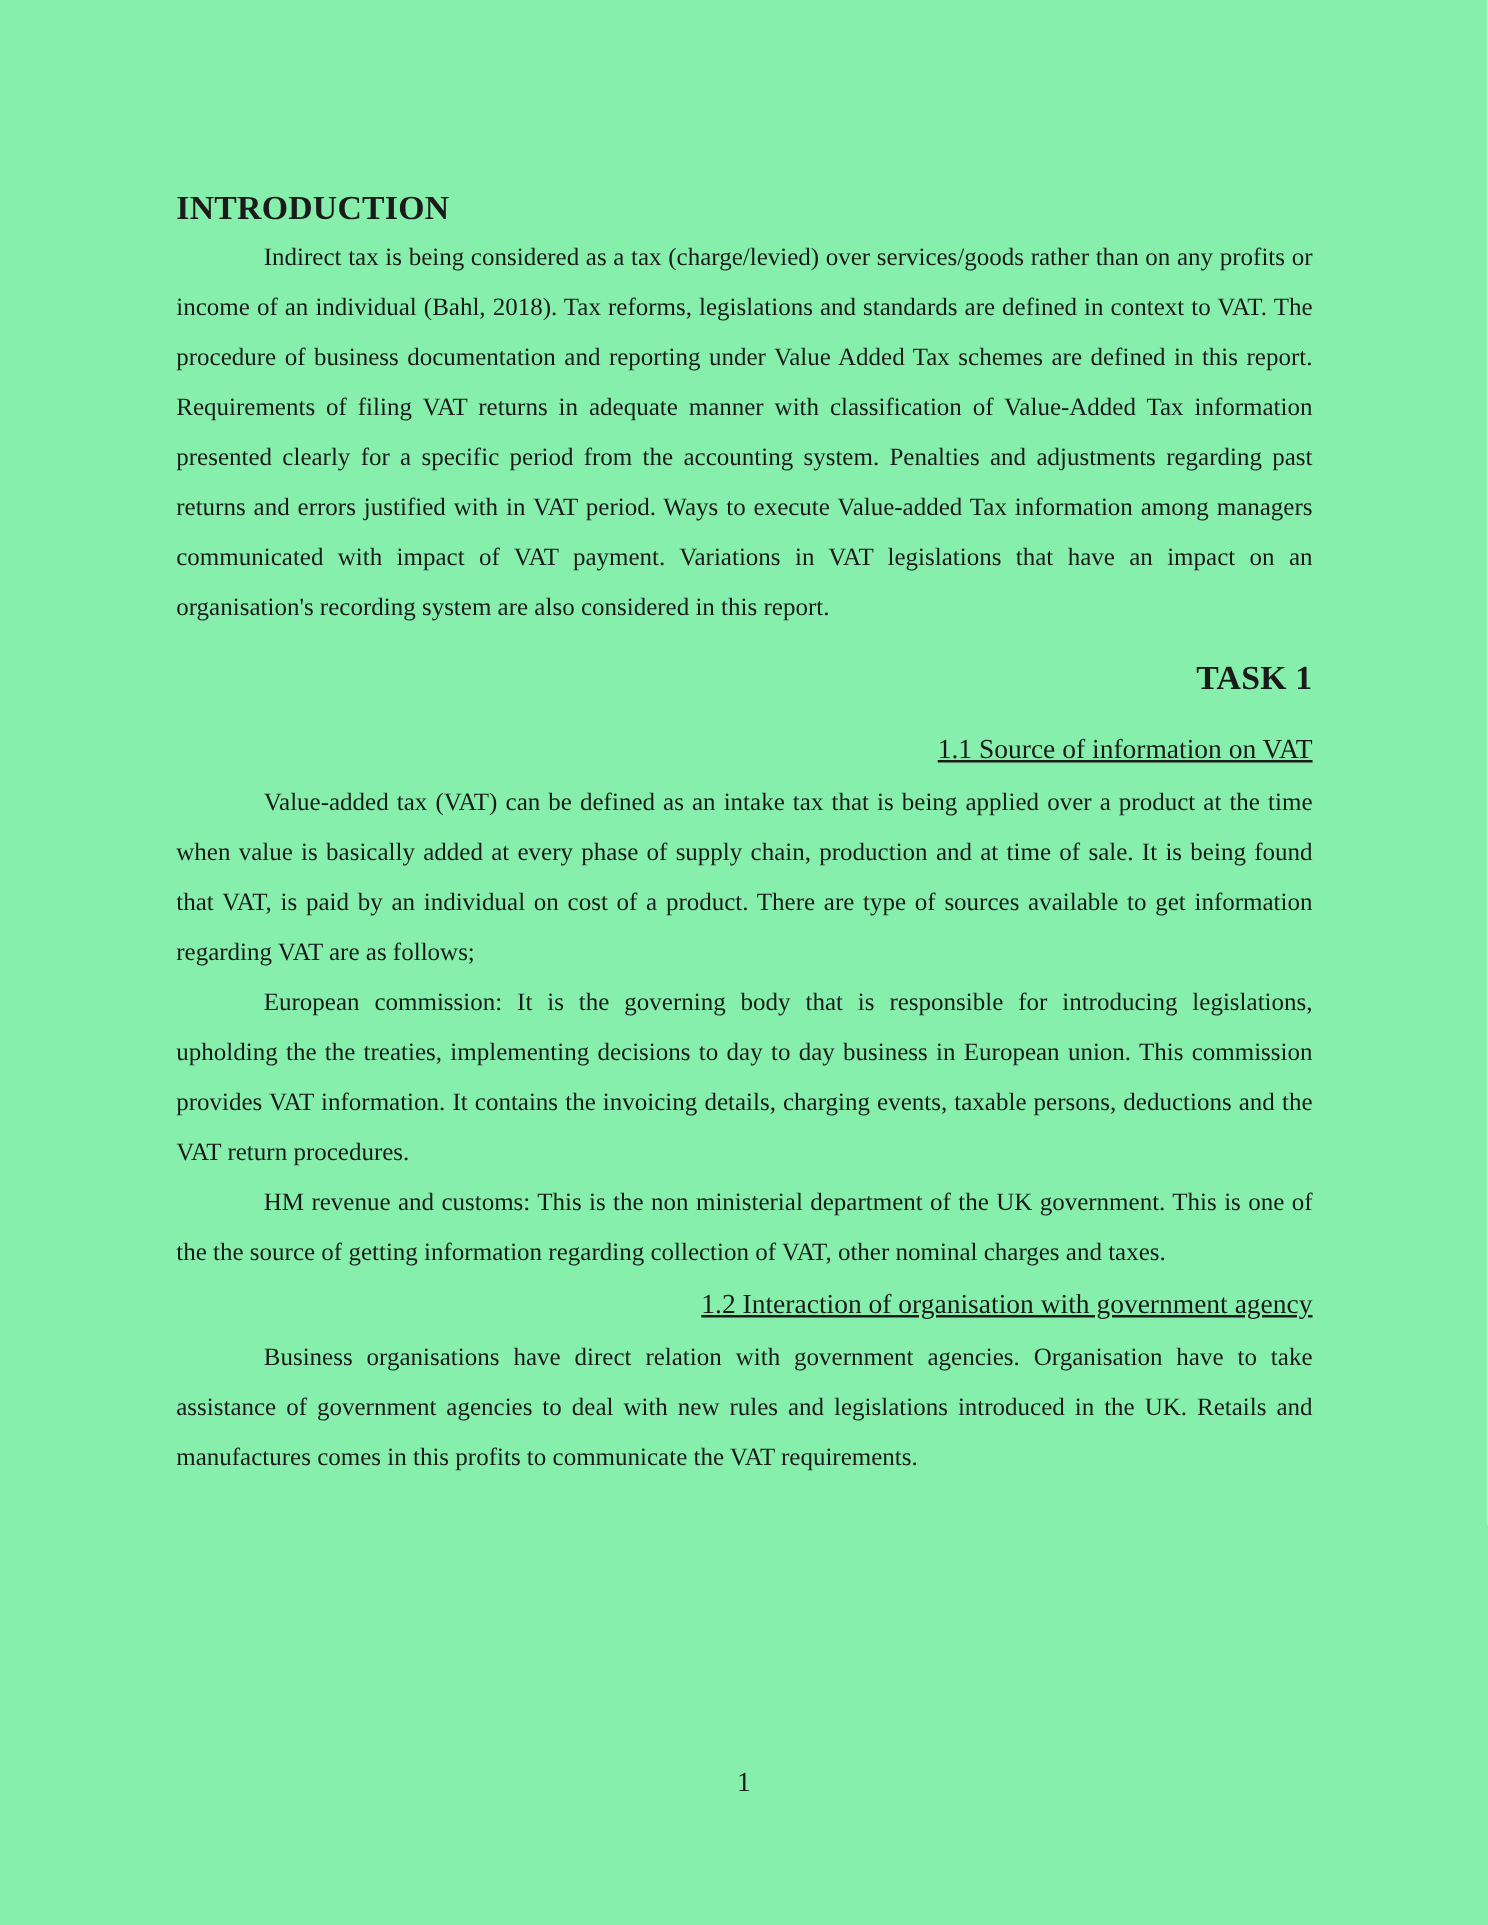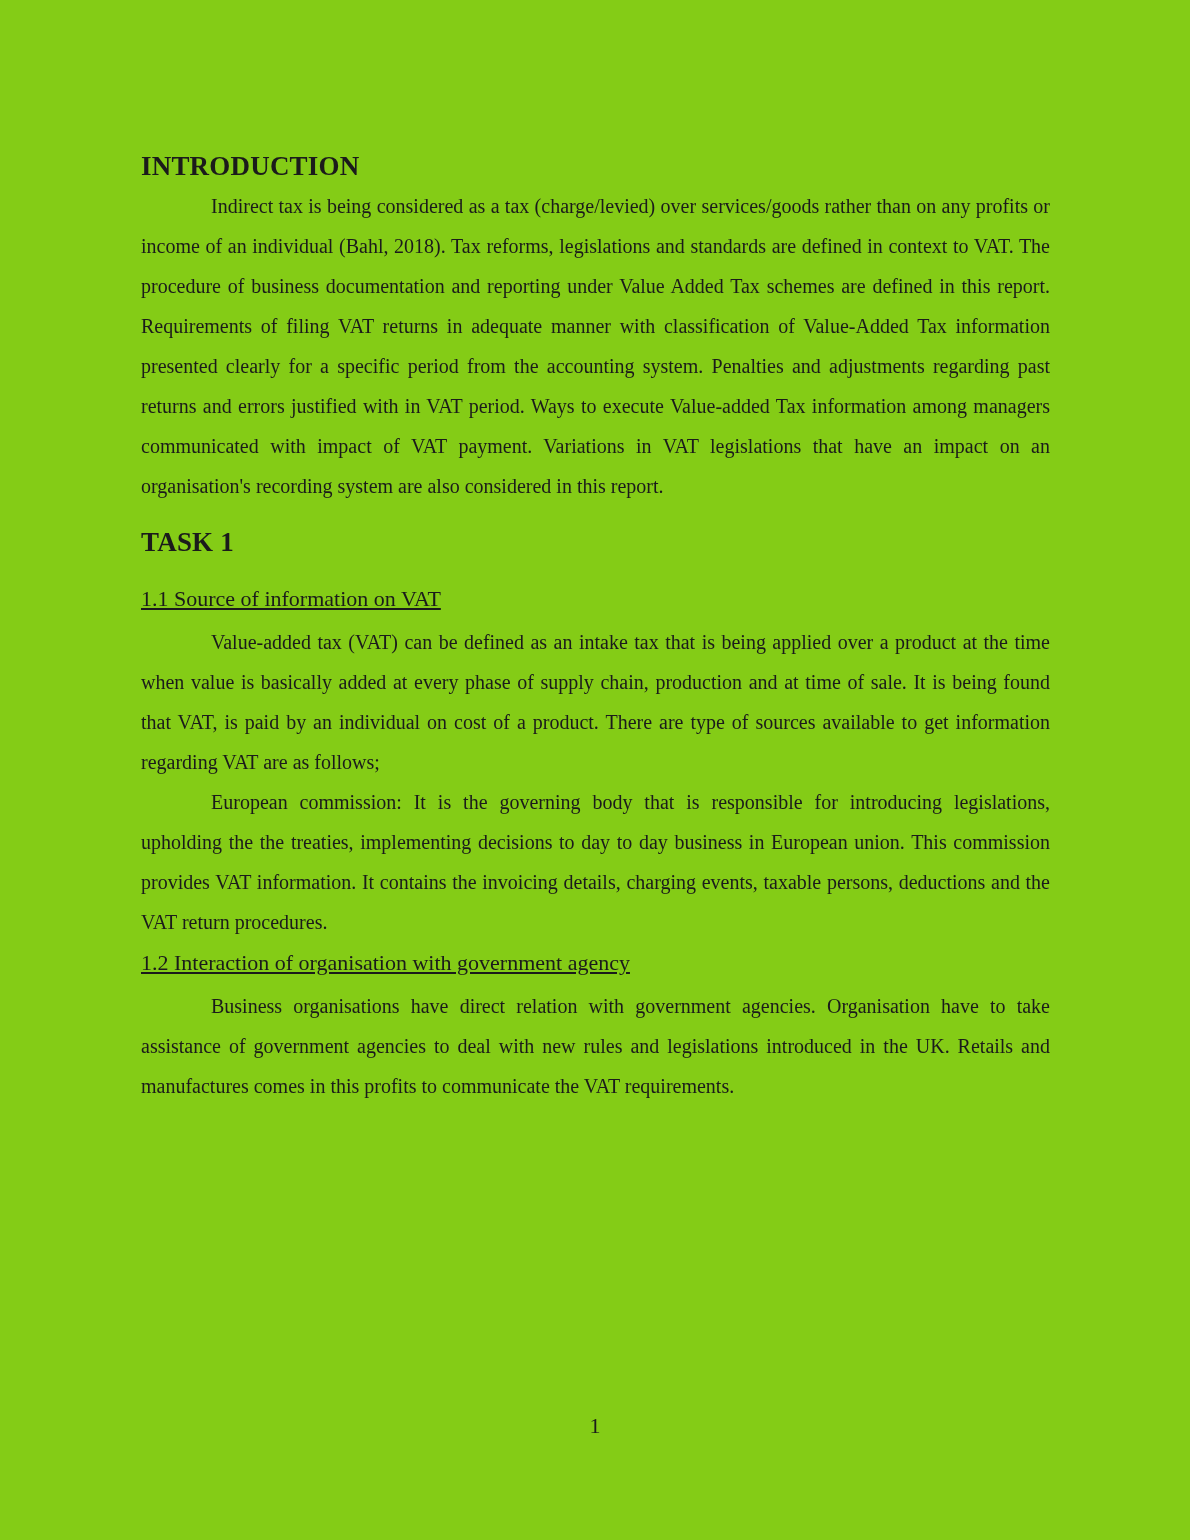--- a/index.html
+++ b/index.html
@@ -4,48 +4,50 @@
 <style>
   html, body {
     margin: 0;
     padding: 0;
     background: #ffffff;
   }
   .page {
     position: relative;
     width: 1190px;
     height: 1540px;
-    background: #84cc16;
+    background: #86efac;
     font-family: "Liberation Serif", serif;
     color: #1b1b1b;
     overflow: hidden;
   }
   .content {
     position: absolute;
     top: 146px;
     left: 141px;
     width: 909px;
   }
   .h-major {
     font-size: 27px;
     font-weight: bold;
     line-height: 40px;
     margin: 0;
     letter-spacing: 0.2px;
   }
   .h-task {
     margin-top: 16px;
     margin-bottom: 17px;
+    text-align: right;
   }
   .h-sub {
     font-size: 22px;
     font-weight: normal;
     text-decoration: underline;
     line-height: 40px;
     margin: 17px 0 3px 0;
+    text-align: right;
   }
   .h-sub-2 {
     margin-top: 1px;
     margin-bottom: 3px;
   }
   p.body {
     font-size: 20px;
     line-height: 40px;
     text-align: justify;
     text-justify: inter-word;
@@ -77,20 +79,21 @@
 
     <h1 class="h-major h-task">TASK 1</h1>
 
     <h2 class="h-sub">1.1 Source of information on VAT</h2>
 
     <p class="body">Value-added tax (VAT) can be defined as an intake tax that is being applied over a product at the time when value is basically added at every phase of supply chain, production and at time of sale. It is being found that VAT, is paid by an individual on cost of a product. There are type of sources available to get information regarding VAT are as follows;</p>
 
     <p class="body"><span class="lead">European commission:</span><span> It is the governing body that is responsible for introducing legislations, upholding the the treaties, implementing decisions to day to day business in European union. This commission provides VAT information. It contains the invoicing details, charging events, taxable persons, deductions and the VAT return procedures.</span></p>
 
 
+    <p class="body"><span class="lead">HM revenue and customs:</span><span> This is the non ministerial department of the UK government. This is one of the the source of getting information regarding collection of VAT, other nominal charges and taxes.</span></p>
 
     <h2 class="h-sub h-sub-2">1.2 Interaction of organisation with government agency</h2>
 
     <p class="body">Business organisations have direct relation with government agencies. Organisation have to take assistance of government agencies to deal with new rules and legislations introduced in the UK. Retails and manufactures comes in this profits to communicate the VAT requirements.</p>
 
   </div>
 
   <div class="page-number">1</div>
 </div>
 

